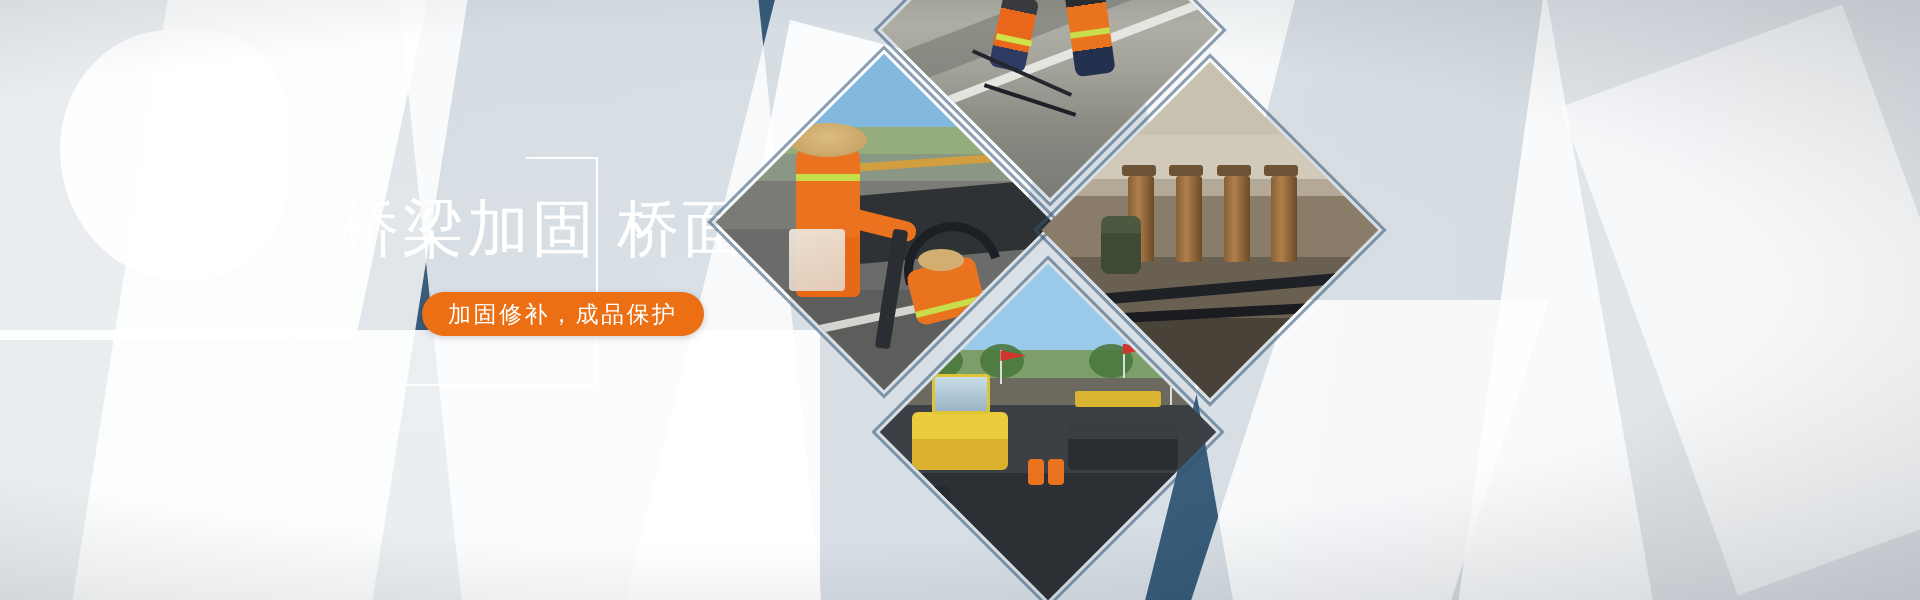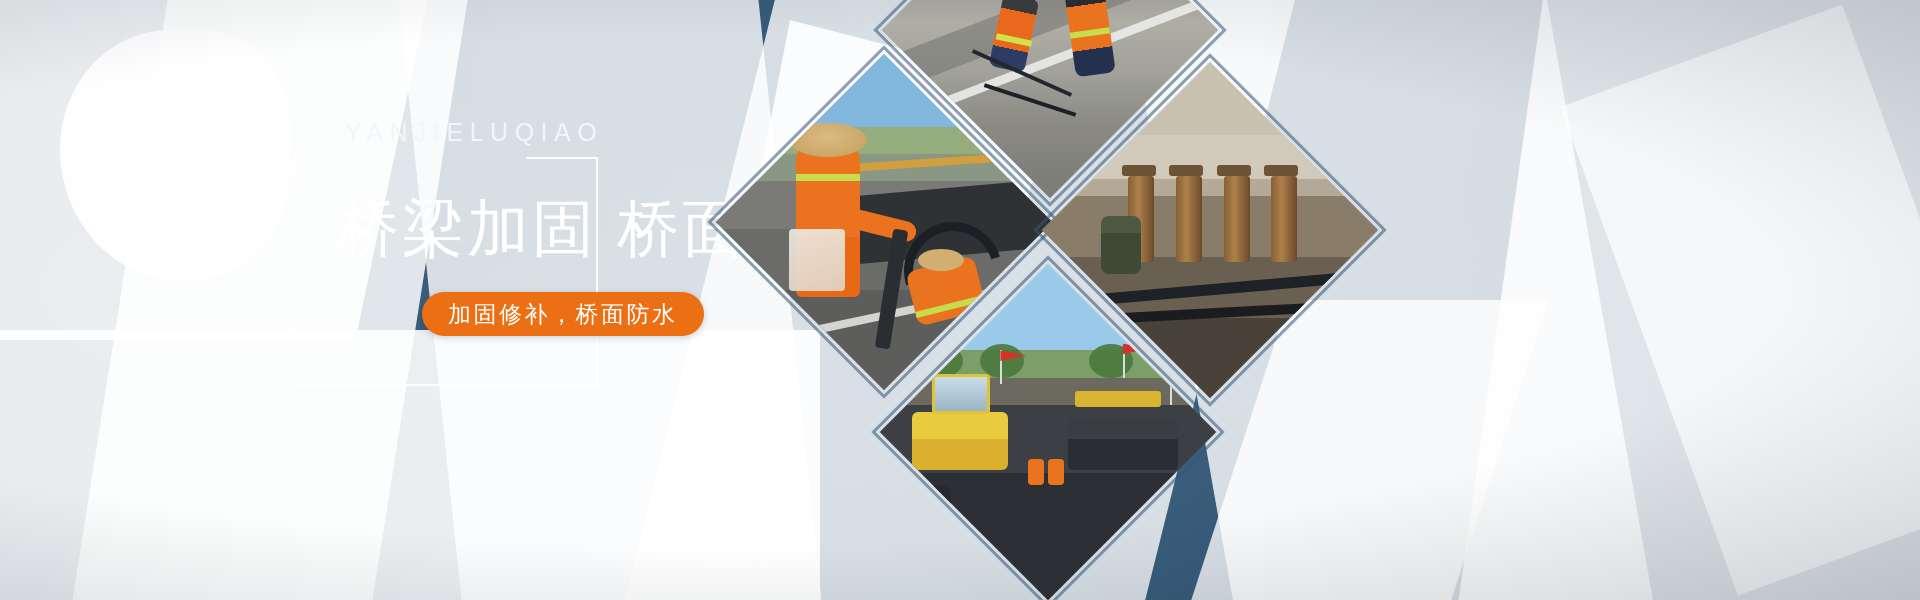--- a/index.html
+++ b/index.html
@@ -171,27 +171,24 @@
   <div class="vignette"></div>
 
   <div class="frame">
     <span class="f-top-left"></span>
     <span class="f-top-right"></span>
     <span class="f-left"></span>
     <span class="f-right"></span>
     <span class="f-bottom"></span>
   </div>
 
-  <div class="eyebrow">
-    <span class="label">YANJIELUQIAO</span>
-  </div>
 
   <div class="headline">桥梁加固 桥面防水</div>
 
-  <div class="pill">加固修补，桥面防水</div>
+  <div class="pill">加固修补，成品保护</div>
 
   <div class="collage">
 
     <div class="dia dia-1">
       <div class="inner t1">
         <span class="road-line2"></span>
           <span class="road-line"></span>
         <span class="w1"></span>
           <span class="stripe1"></span>
         <span class="w2"></span>

